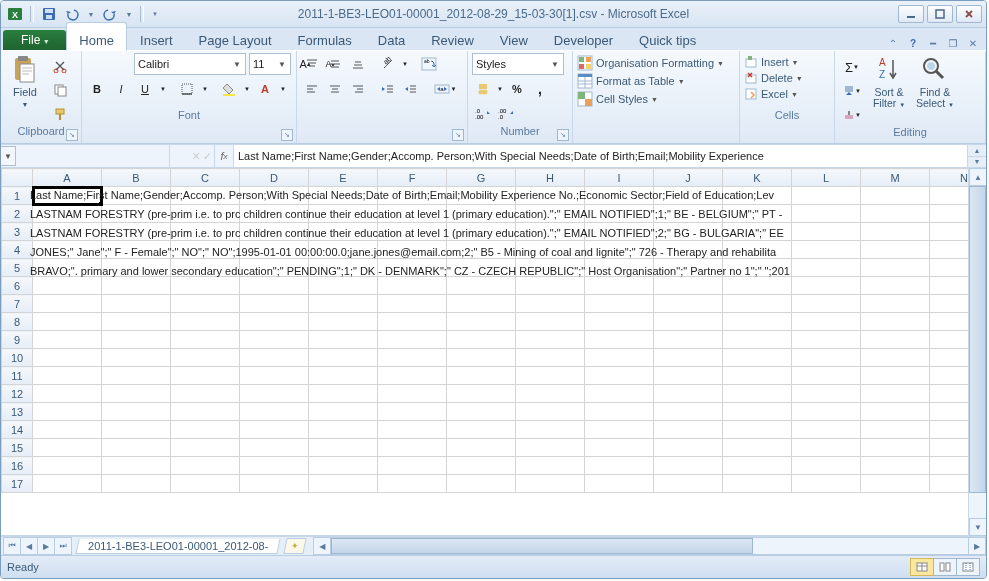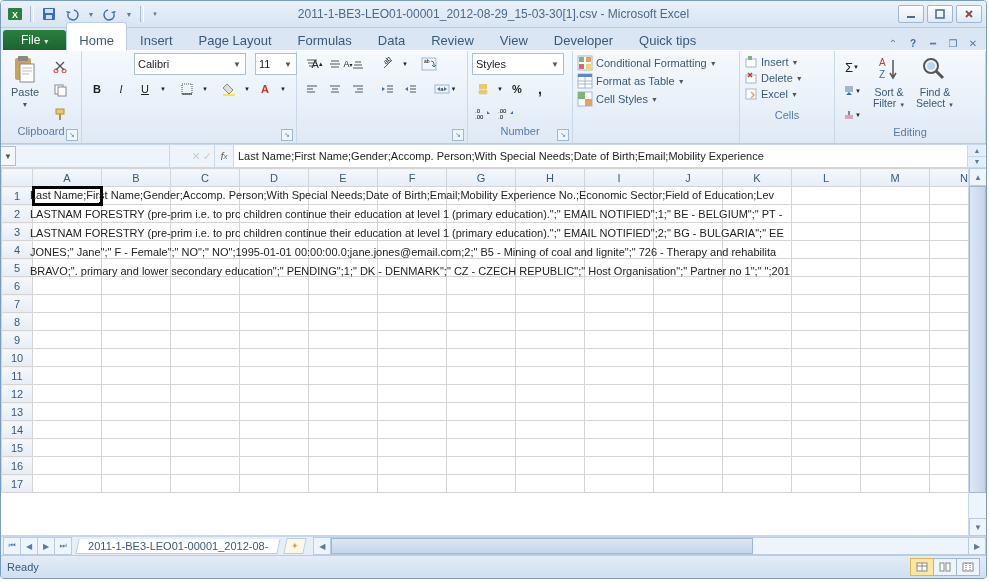--- a/index.html
+++ b/index.html
@@ -179,21 +179,21 @@
       <div class="group-body">
         <div class="big-btn">
           <div class="ic">
               <svg width="32" height="32">
                 <rect x="6" y="4" width="16" height="22" rx="2" fill="#caa35a"></rect>
                 <rect x="9" y="2" width="10" height="5" rx="1" fill="#888"></rect>
                 <rect x="11" y="10" width="14" height="18" fill="#fff" stroke="#888"></rect>
                 <path d="M13 14h10M13 17h10M13 20h7" stroke="#bbb"></path>
               </svg>
             </div>
-          <div class="lbl"><span>Paste</span><br><span style="font-size:7px">▼</span></div>
+          <div class="lbl"><span>Field</span><br><span style="font-size:7px">▼</span></div>
         </div>
         <div class="mini-col">
           <div class="mini">
               <svg width="14" height="14">
                 <path d="M3 3 L11 11 M11 3 L3 11" stroke="#555" stroke-width="1.3"></path>
                 <circle cx="3" cy="12" r="2" fill="none" stroke="#c0392b"></circle>
                 <circle cx="11" cy="12" r="2" fill="none" stroke="#c0392b"></circle>
               </svg>
             </div>
           <div class="mini">
@@ -209,21 +209,21 @@
               </svg>
             </div>
         </div>
       </div>
       <div class="group-label">Clipboard</div>
       <div class="dlaunch">↘</div>
     </div>
 
     <div class="group" style="width:206px">
       <div class="group-body" style="flex-direction:column; gap:3px; width:100%">
-        <div style="display:flex; gap:9px;padding-left:48px;">
+        <div style="display:flex; gap:3px;padding-left:48px;">
           <div class="combo" style="width:104px">
               <span>Calibri</span>
               <span class="dd" style="margin-left:auto">▼</span>
             </div>
           <div class="combo" style="width:34px">
               <span>11</span>
               <span class="dd" style="margin-left:auto">▼</span>
             </div>
           <div class="mini" style="font-size:11px">A<span style="font-size:7px;vertical-align:top">▴</span></div>
           <div class="mini" style="font-size:9px">A<span style="font-size:6px;vertical-align:top">▾</span></div>
@@ -256,20 +256,21 @@
               <span style="font-size:6px">▼</span>
             </div>
           <div class="mini">
               <span style="font-weight:bold;color:#c0392b">A</span>
             </div>
           <div class="mini" style="width:8px">
               <span style="font-size:6px">▼</span>
             </div>
         </div>
       </div>
+      <div class="group-label">Font</div>
       <div class="dlaunch">↘</div>
     </div>
 
     <div class="group" style="width:162px">
       <div class="group-body" style="flex-direction:column; gap:3px">
         <div style="display:flex; gap:1px">
           <div class="mini">
               <svg width="14" height="14">
                 <path d="M2 3h10M3 6h8M4 9h6" stroke="#555"></path>
               </svg>
@@ -391,21 +392,21 @@
     <div class="group" style="width:158px">
       <div class="group-body" style="flex-direction:column; gap:2px; padding-top:2px">
         <div style="display:flex; align-items:center; gap:3px">
           <svg width="16" height="16">
               <rect x="1" y="1" width="14" height="14" fill="#fff" stroke="#9fb8d0"></rect>
               <rect x="2" y="2" width="5" height="5" fill="#7db57d"></rect>
               <rect x="9" y="2" width="5" height="5" fill="#e8a05a"></rect>
               <rect x="2" y="9" width="5" height="5" fill="#d66"></rect>
               <rect x="9" y="9" width="5" height="5" fill="#f3d36b"></rect>
             </svg>
-          <span style="font-size:11px;color:#3a5977">Conditional Formatting</span>
+          <span style="font-size:11px;color:#3a5977">Organisation Formatting</span>
             <span style="font-size:7px;color:#555">▼</span>
         </div>
         <div style="display:flex; align-items:center; gap:3px">
           <svg width="16" height="16">
               <rect x="1" y="1" width="14" height="14" fill="#fff" stroke="#9fb8d0"></rect>
               <rect x="1" y="1" width="14" height="3" fill="#5a8bc4"></rect>
               <path d="M1 8h14M1 11h14M8 4v11" stroke="#9fb8d0"></path>
             </svg>
           <span style="font-size:11px;color:#3a5977">Format as Table</span>
             <span style="font-size:7px;color:#555">▼</span>

